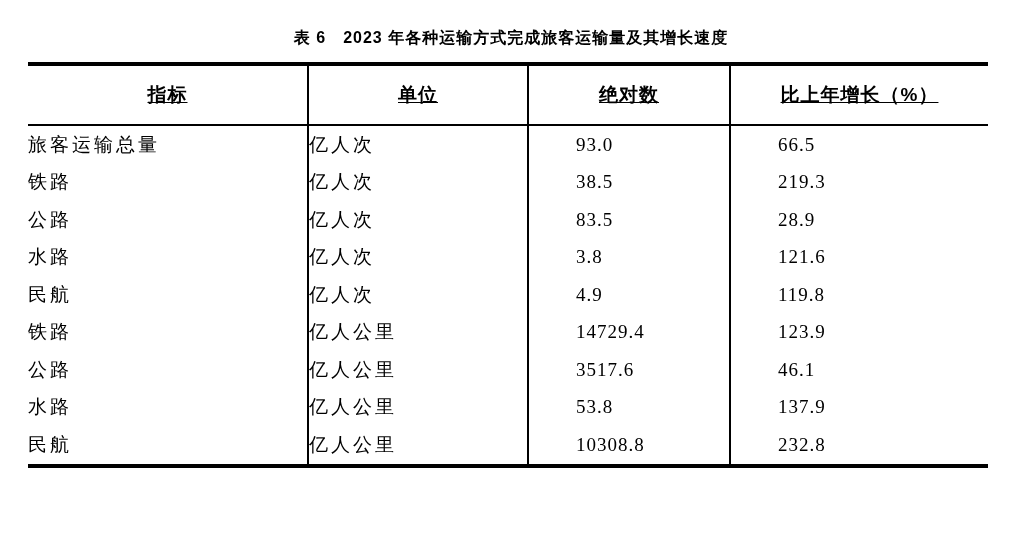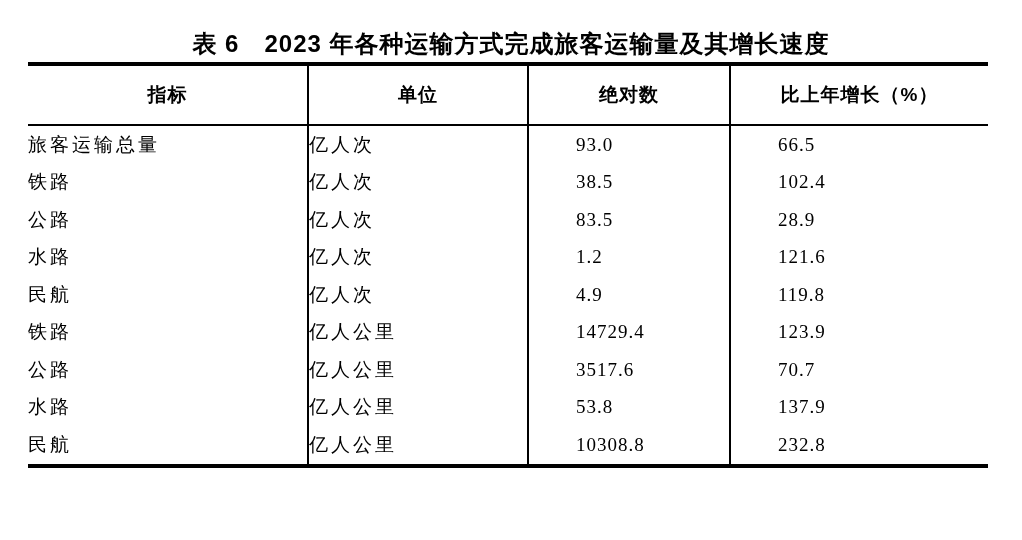--- a/index.html
+++ b/index.html
@@ -17,21 +17,21 @@
     overflow: hidden;
   }
   .doc-title {
     position: absolute;
     top: 28px;
     left: 0;
     width: 1022px;
     text-align: center;
     font-family: "Liberation Sans", sans-serif;
     font-weight: bold;
-    font-size: 24px;
+    font-size: 16px;
     letter-spacing: 1px;
     white-space: pre;
   }
   .table-wrap {
     position: absolute;
     left: 28px;
     top: 62px;
     width: 960px;
   }
   table.stat-table {
@@ -48,20 +48,21 @@
   thead th {
     height: 58px;
     font-family: "Liberation Sans", sans-serif;
     font-weight: bold;
     font-size: 19px;
     letter-spacing: 1px;
     text-align: center;
     vertical-align: middle;
     border-bottom: 2px solid #000000;
     padding: 0;
+    text-decoration: underline;
   }
   tbody td {
     height: 37.5px;
     font-size: 19px;
     vertical-align: middle;
     padding: 0;
   }
   
   th.divided, td.divided {
     border-right: 2px solid #000000;
@@ -103,51 +104,51 @@
         <tr>
           <td class="divided indicator-cell">旅客运输总量</td>
           <td class="divided unit-cell">亿人次</td>
           <td class="divided value-cell">93.0</td>
           <td class="growth-cell">66.5</td>
         </tr>
         <tr>
           <td class="divided indicator-cell">铁路</td>
           <td class="divided unit-cell">亿人次</td>
           <td class="divided value-cell">38.5</td>
-          <td class="growth-cell">102.4</td>
+          <td class="growth-cell">219.3</td>
         </tr>
         <tr>
           <td class="divided indicator-cell">公路</td>
           <td class="divided unit-cell">亿人次</td>
           <td class="divided value-cell">83.5</td>
           <td class="growth-cell">28.9</td>
         </tr>
         <tr>
           <td class="divided indicator-cell">水路</td>
           <td class="divided unit-cell">亿人次</td>
-          <td class="divided value-cell">1.2</td>
+          <td class="divided value-cell">3.8</td>
           <td class="growth-cell">121.6</td>
         </tr>
         <tr>
           <td class="divided indicator-cell">民航</td>
           <td class="divided unit-cell">亿人次</td>
           <td class="divided value-cell">4.9</td>
           <td class="growth-cell">119.8</td>
         </tr>
         <tr>
           <td class="divided indicator-cell">铁路</td>
           <td class="divided unit-cell">亿人公里</td>
           <td class="divided value-cell">14729.4</td>
           <td class="growth-cell">123.9</td>
         </tr>
         <tr>
           <td class="divided indicator-cell">公路</td>
           <td class="divided unit-cell">亿人公里</td>
           <td class="divided value-cell">3517.6</td>
-          <td class="growth-cell">70.7</td>
+          <td class="growth-cell">46.1</td>
         </tr>
         <tr>
           <td class="divided indicator-cell">水路</td>
           <td class="divided unit-cell">亿人公里</td>
           <td class="divided value-cell">53.8</td>
           <td class="growth-cell">137.9</td>
         </tr>
         <tr>
           <td class="divided indicator-cell">民航</td>
           <td class="divided unit-cell">亿人公里</td>

